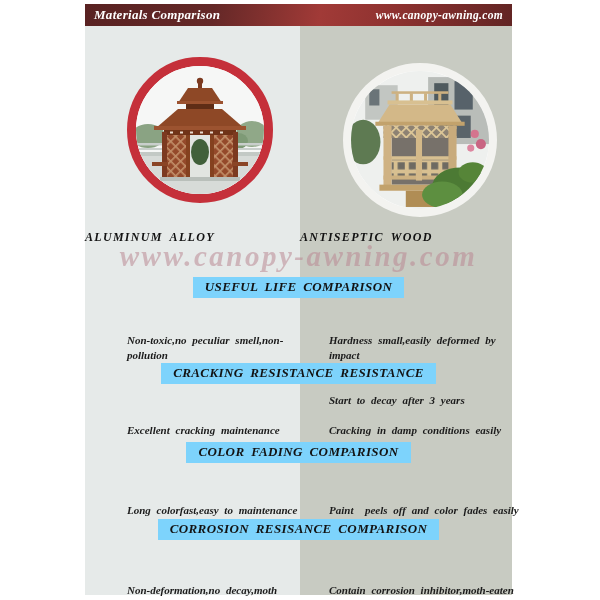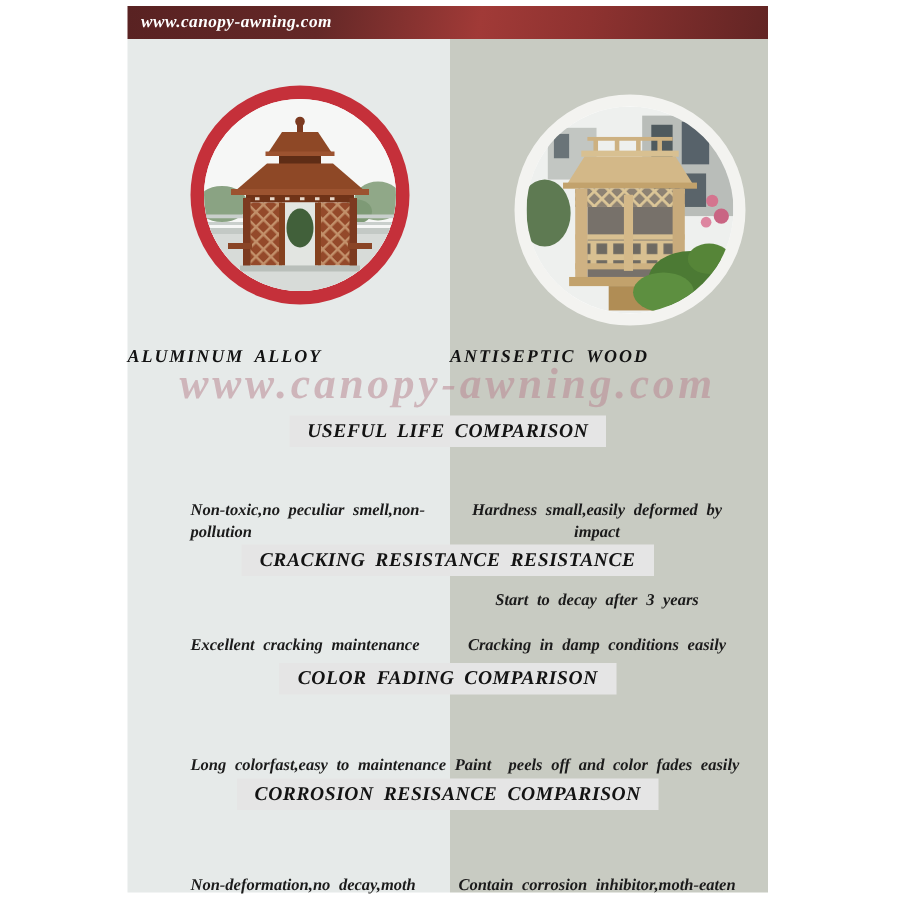--- a/index.html
+++ b/index.html
@@ -44,36 +44,37 @@
   
   .watermark{
     position:absolute;top:236px;left:0;width:427px;text-align:center;
     font-style:italic;font-weight:bold;font-size:29px;letter-spacing:2.5px;
     color:rgba(186,136,147,.55);white-space:nowrap;pointer-events:none;
   }
 
   
   .heading-wrap{position:absolute;left:0;width:427px;text-align:center;}
   .heading{
-    display:inline-block;background:#e5e5e5;color:#131313;padding:2px 12px 3px;
+    display:inline-block;background:#7dd3fc;color:#131313;padding:2px 12px 3px;
     font-weight:bold;font-style:italic;font-size:13px;letter-spacing:.4px;word-spacing:3px;
   }
   .cell{
     position:absolute;font-weight:bold;font-style:italic;font-size:11px;color:#1b1b1b;
     line-height:15px;word-spacing:3px;white-space:pre-wrap;
   }
   .cell.l{left:18px;width:192px;margin-left:24px;}
-  .cell.r{left:214px;width:198px;text-align:center;}
+  .cell.r{left:244px;width:198px;}
 </style>
 </head>
 <body>
 
 <div class="poster">
 
   <div class="topbar">
+    <span class="topbar-title">Materials Comparison</span>
     <span class="topbar-site">www.canopy-awning.com</span>
   </div>
 
   <div class="cols">
     <div class="col-left"></div>
     <div class="col-right"></div>
   </div>
 
   <div class="photo-ring ring-left">
     <svg viewBox="0 0 128 128">

